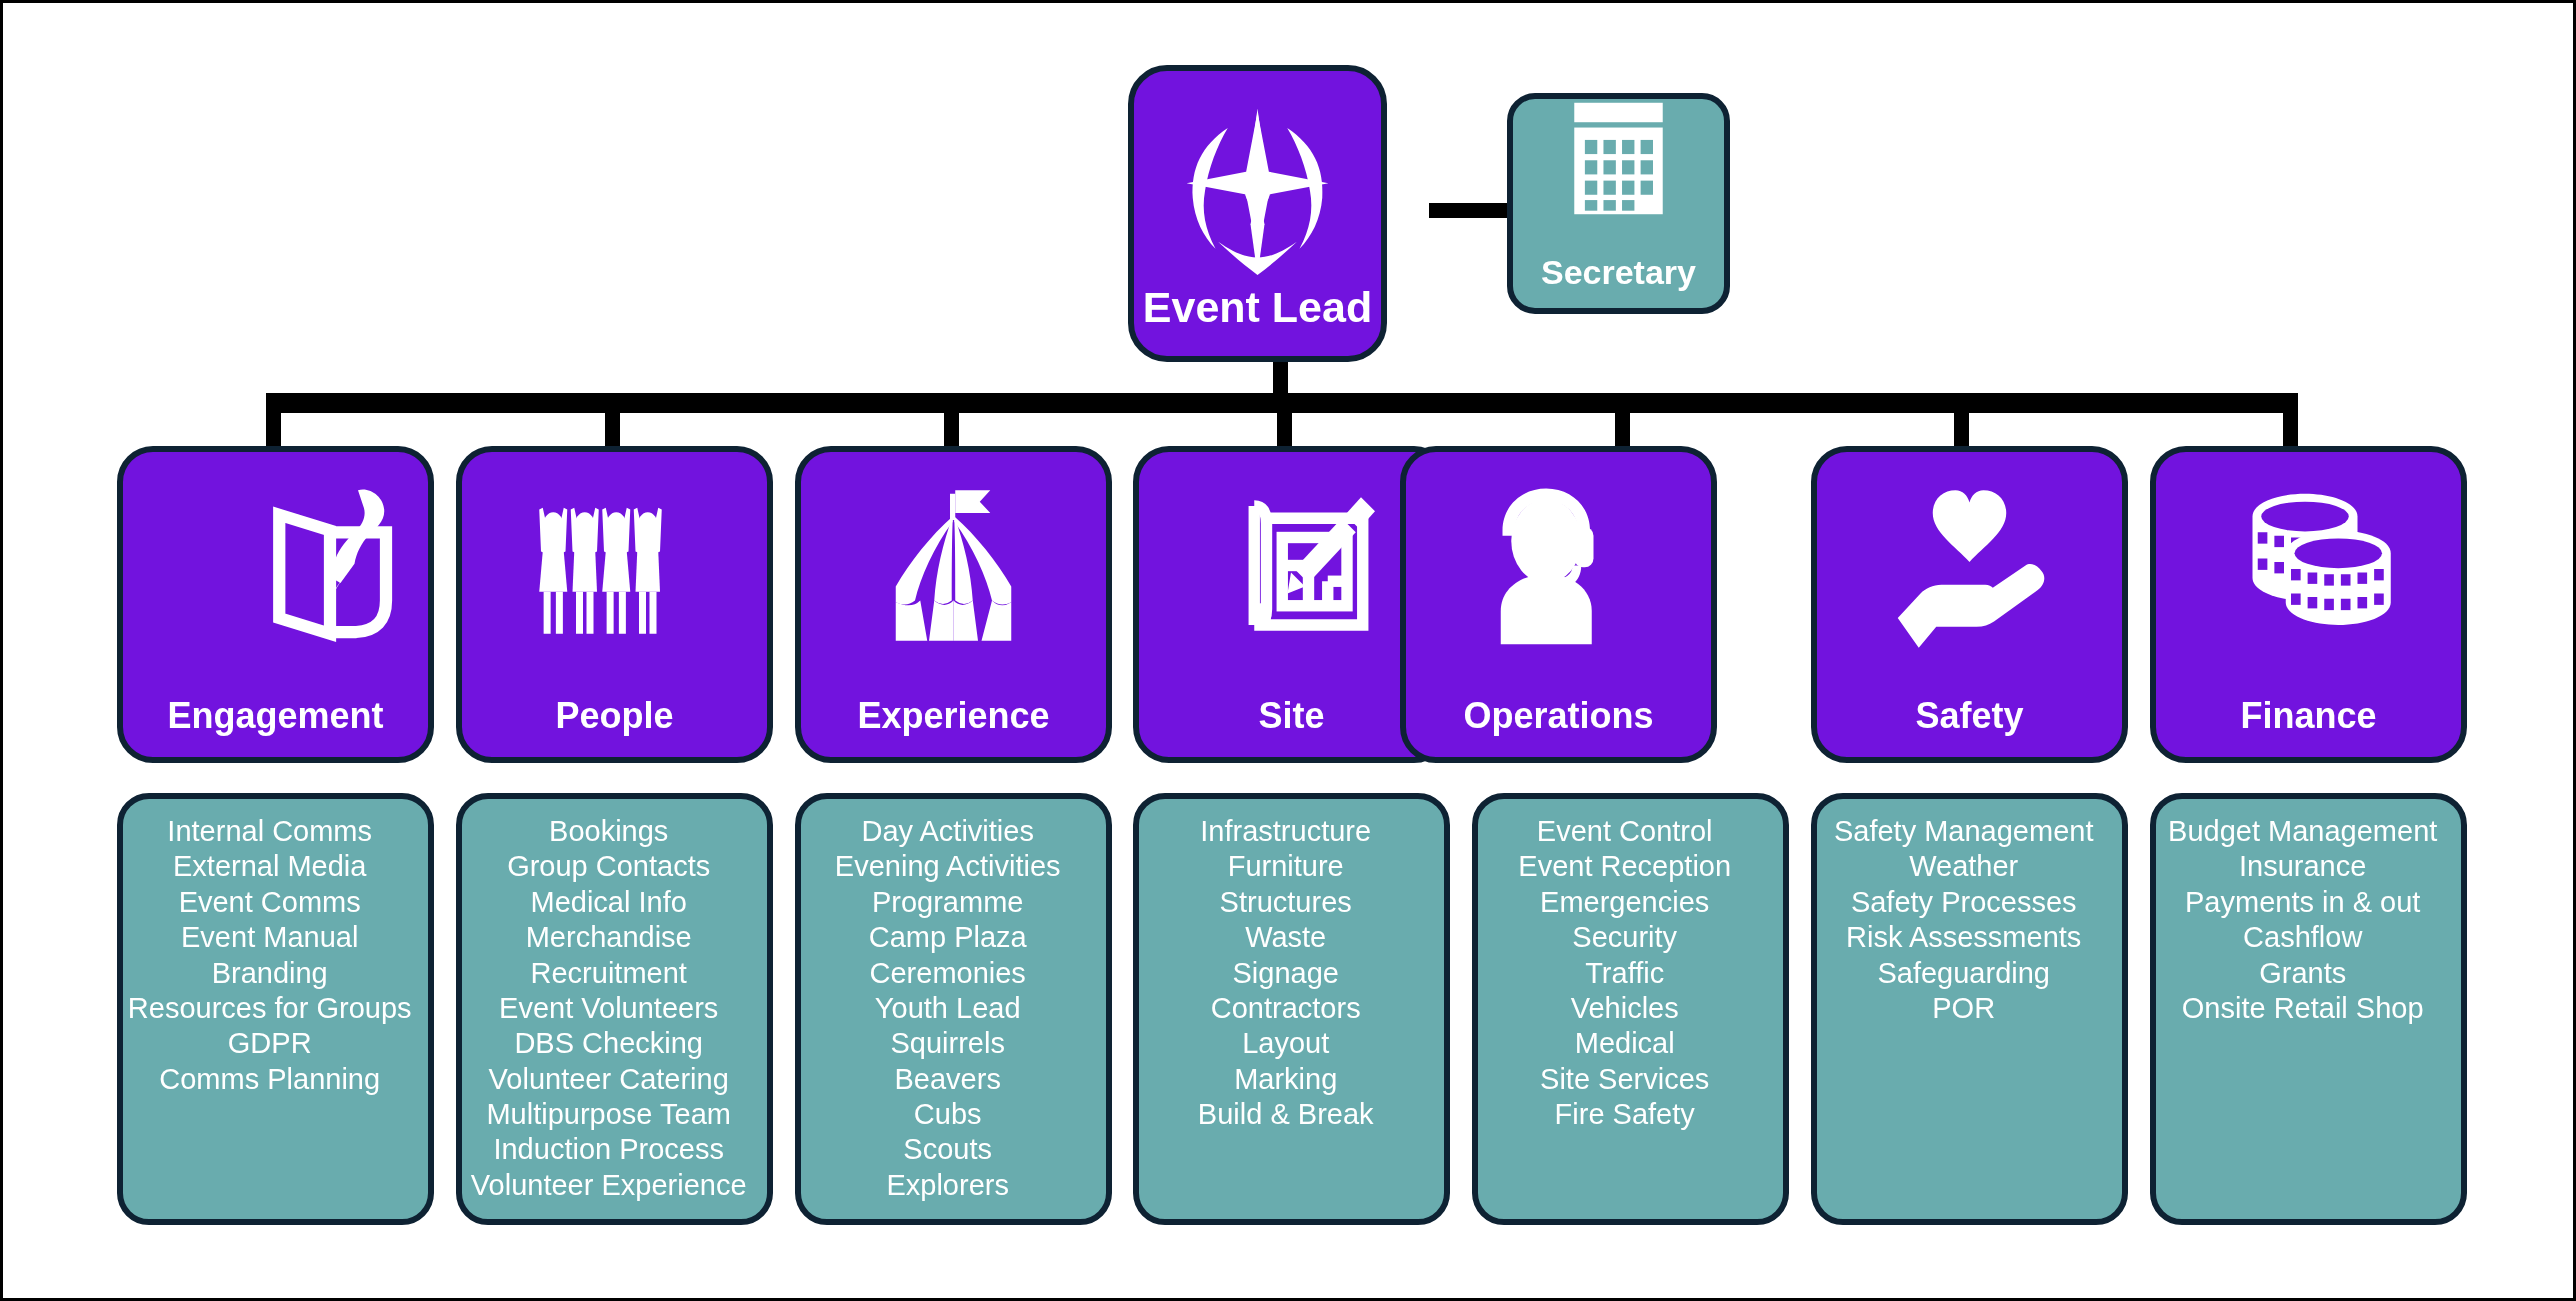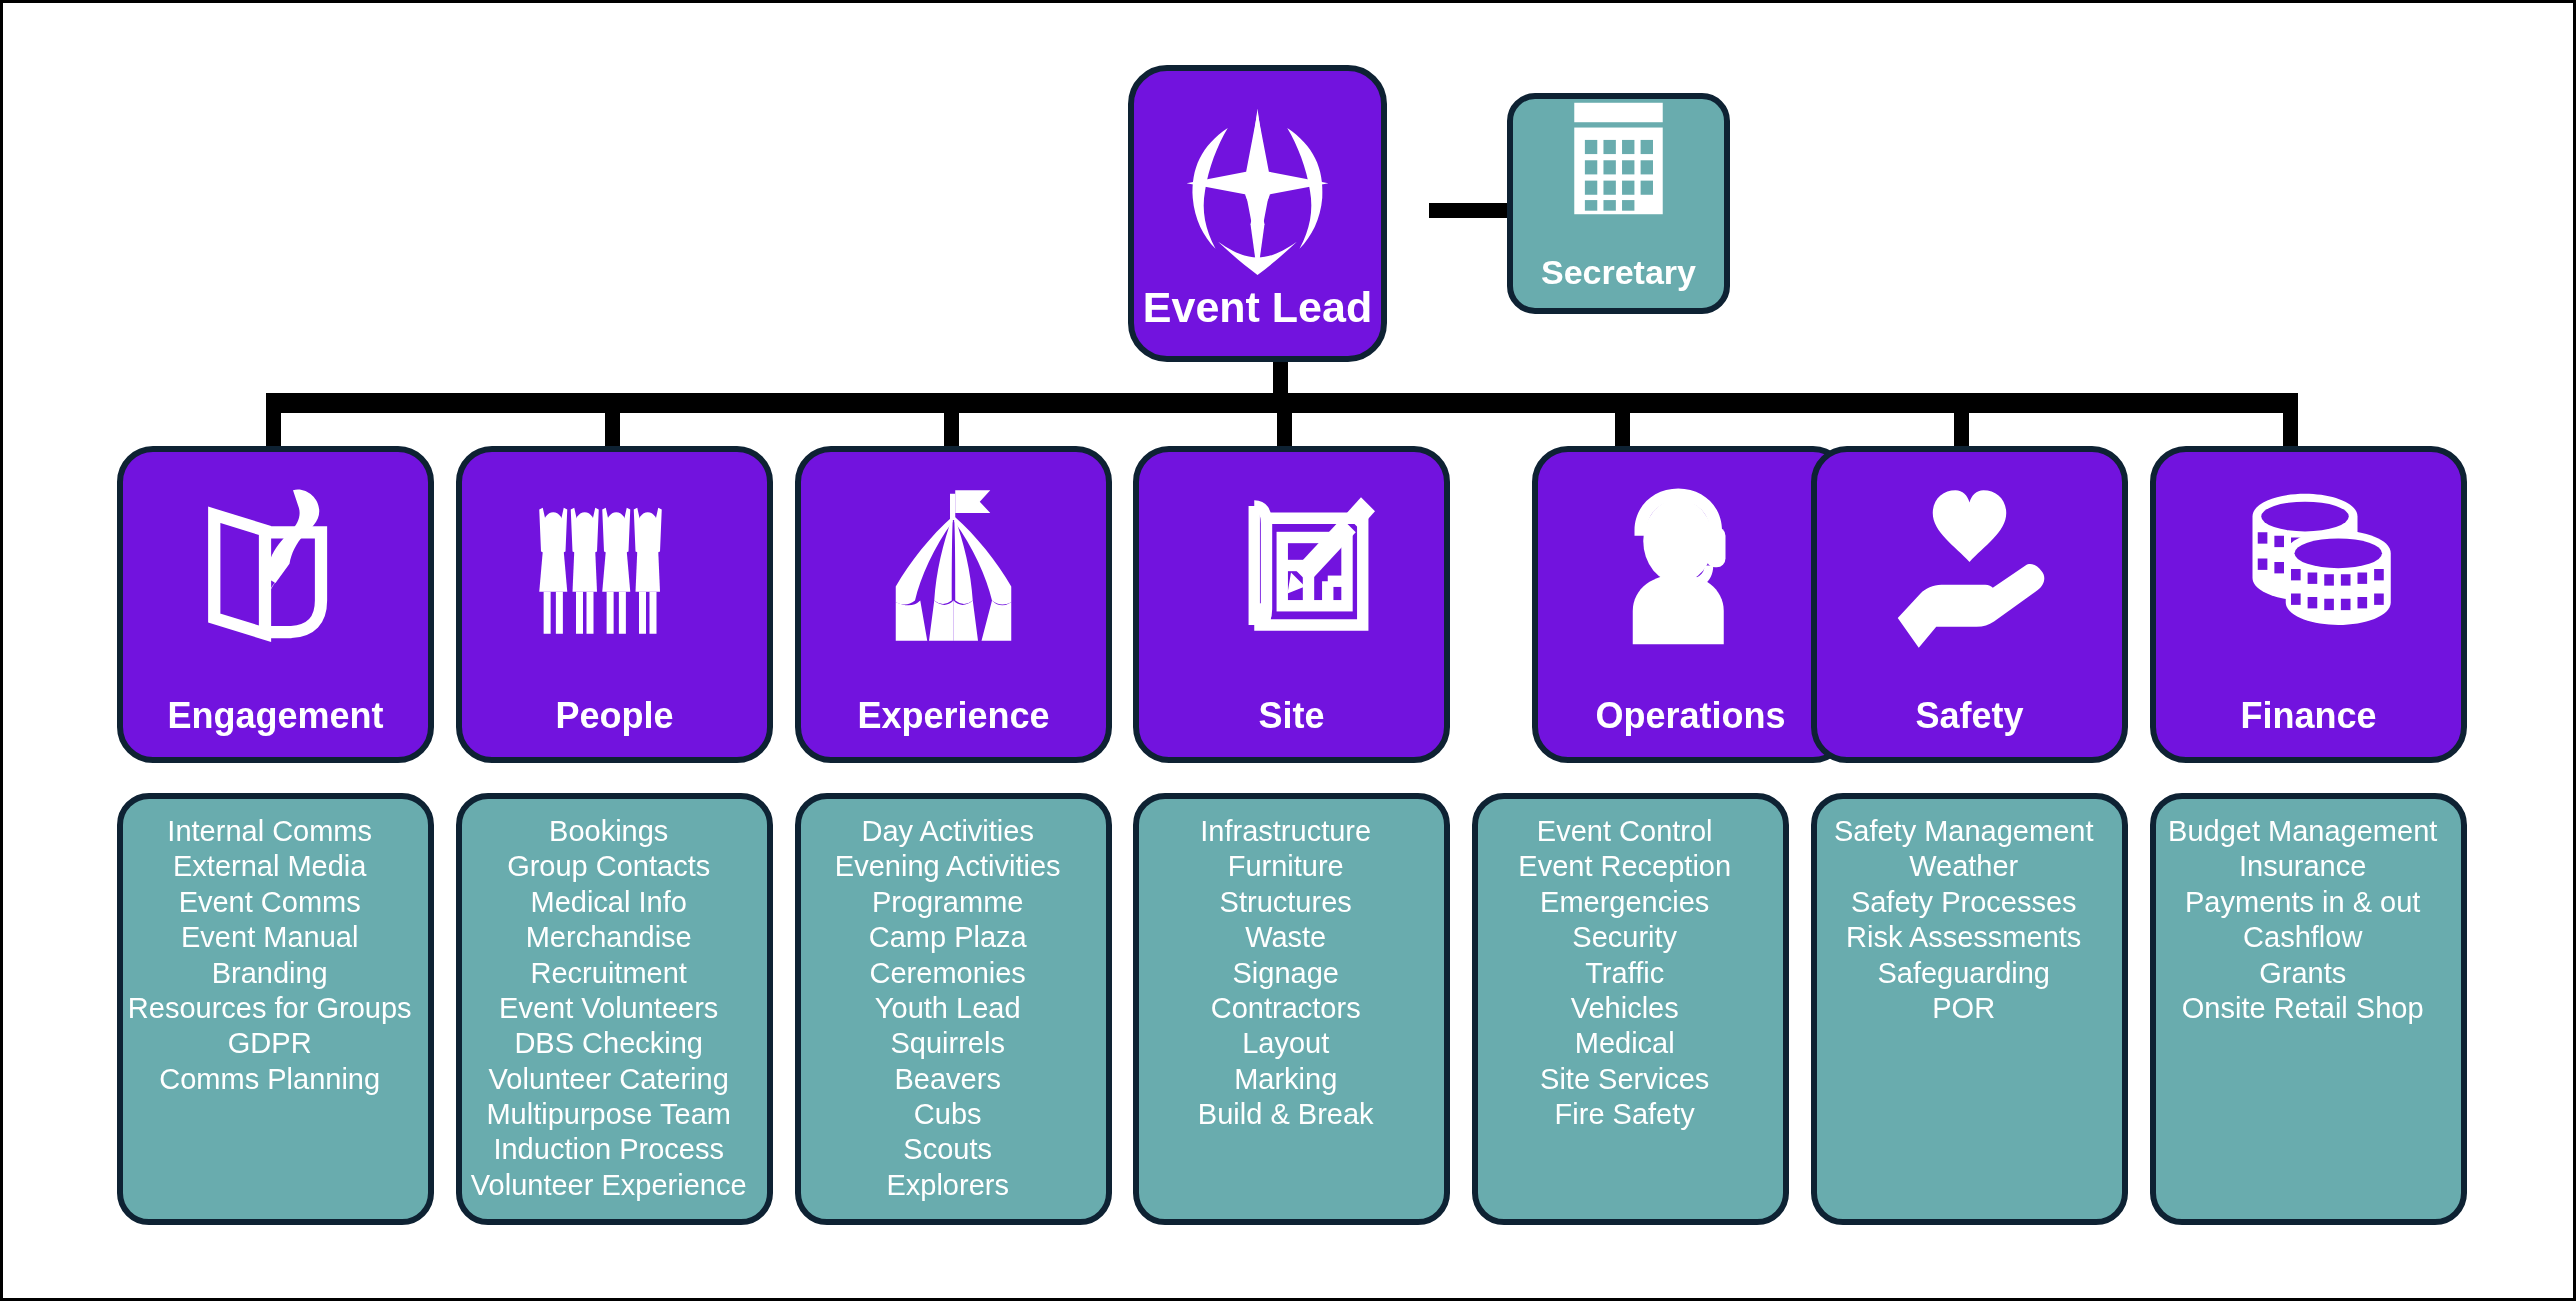--- a/index.html
+++ b/index.html
@@ -141,21 +141,21 @@
   <div class="bus" id="bus-stem"></div>
   <div class="bus" id="bus-bar"></div>
   <div class="drop" style="left:266px;"></div>
   <div class="drop" style="left:605px;"></div>
   <div class="drop" style="left:944px;"></div>
   <div class="drop" style="left:1277px;"></div>
   <div class="drop" style="left:1615px;"></div>
   <div class="drop" style="left:1954px;"></div>
   <div class="drop" style="left:2283px;"></div>
 
-  <div class="node purple cat" id="cat-0" style="left:117px;">
+  <div class="node purple cat" id="cat-0" style="left:117px;align-items:flex-end;">
     <div class="icon-wrap">
       <svg viewBox="0 0 200 200" xmlns="http://www.w3.org/2000/svg">
         <g fill="none" stroke="#ffffff" stroke-width="14">
           <path d="M30 42 L88 60 L88 178 L30 160 Z"></path>
           <path d="M88 62 L152 62 L152 140 Q152 174 118 176 L88 176"></path>
         </g>
         <path d="M120 14 C134 10 150 22 150 38 C150 50 140 58 132 66 C124 74 118 86 116 98 L100 120 L86 112 L96 88 C102 76 110 68 118 60 C126 52 130 42 126 32 Z" fill="#ffffff"></path>
         <path d="M104 112 L82 148 L96 124 Z" fill="#ffffff"></path>
       </svg>
     </div>
@@ -236,21 +236,21 @@
         <g fill="#ffffff">
           <path d="M168 22 L184 38 L166 58 L150 42 Z"></path>
           <path d="M146 46 L162 62 L108 120 L92 104 Z"></path>
           <path d="M88 108 L104 124 L84 132 Z"></path>
         </g>
       </svg>
     </div>
     <div class="node-label">Site</div>
   </div>
 
-  <div class="node purple cat" id="cat-4" style="left:1532px;align-items:center;">
+  <div class="node purple cat" id="cat-4" style="left:1400px;align-items:center;">
     <div class="icon-wrap">
       <svg viewBox="0 0 200 200" xmlns="http://www.w3.org/2000/svg">
         <g fill="#ffffff">
           <path d="M36 60 C36 32 58 12 86 12 C114 12 136 32 136 60 L136 66 L122 66 L122 60 C122 40 106 26 86 26 C66 26 50 40 50 60 L50 66 L36 66 Z"></path>
           <ellipse cx="86" cy="72" rx="40" ry="48"></ellipse>
           <rect x="118" y="56" width="22" height="46" rx="10"></rect>
           <path d="M126 100 C126 120 110 128 94 128 L94 116 C108 116 116 110 116 100 Z"></path>
           <ellipse cx="92" cy="120" rx="13" ry="9"></ellipse>
           <path d="M34 190 L34 152 C34 126 58 110 86 110 C114 110 138 126 138 152 L138 190 Z"></path>
         </g>

